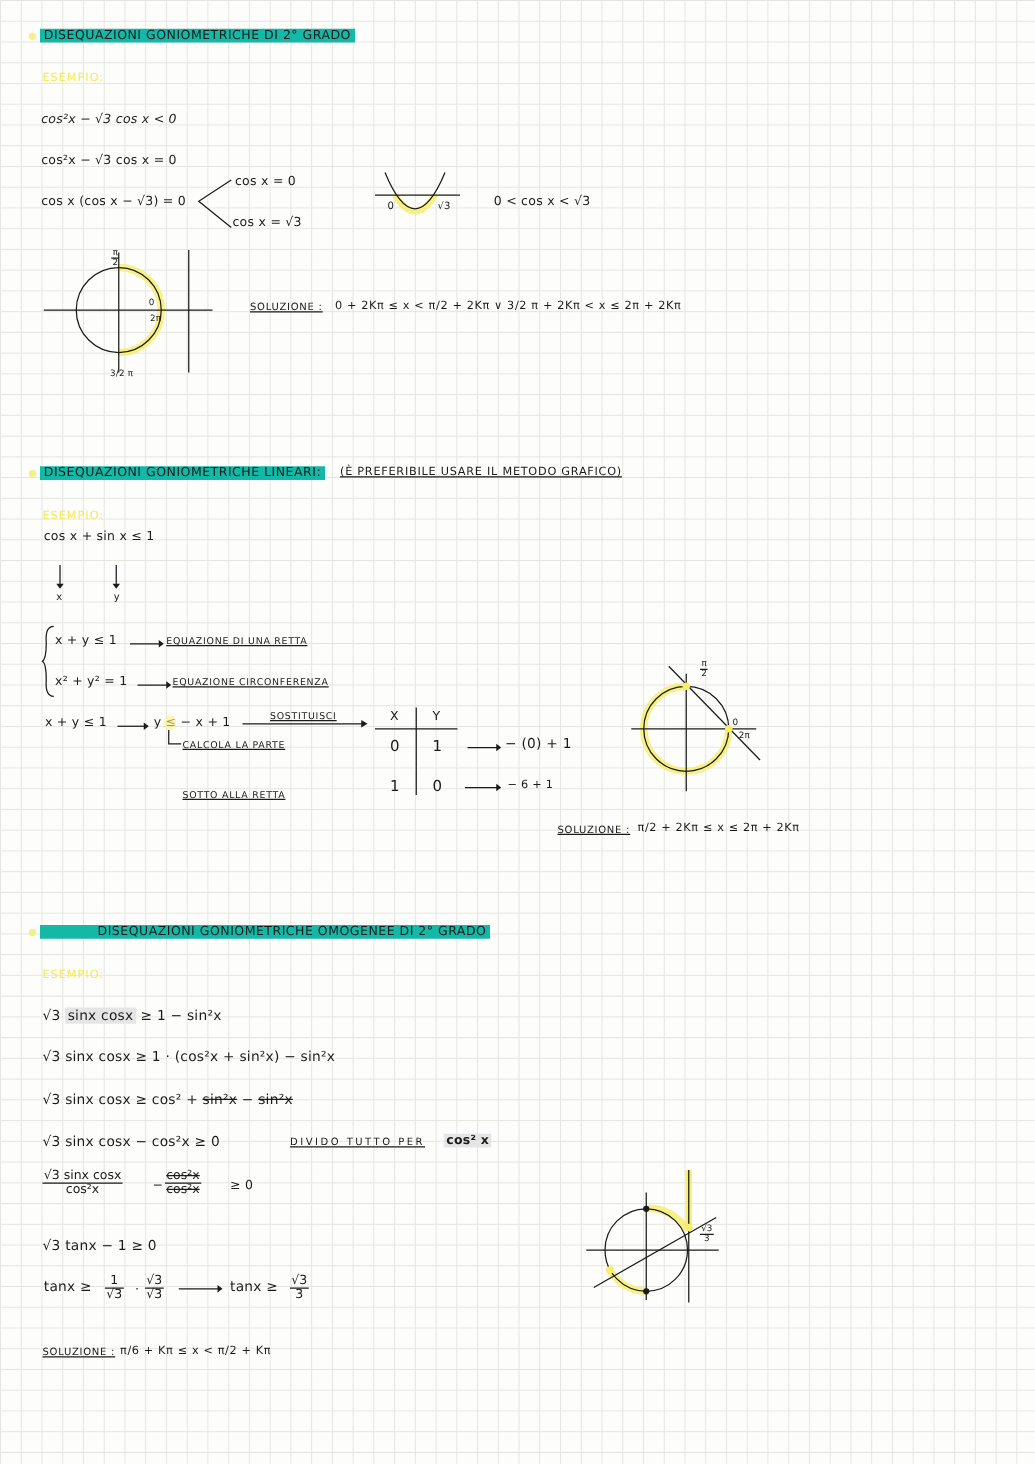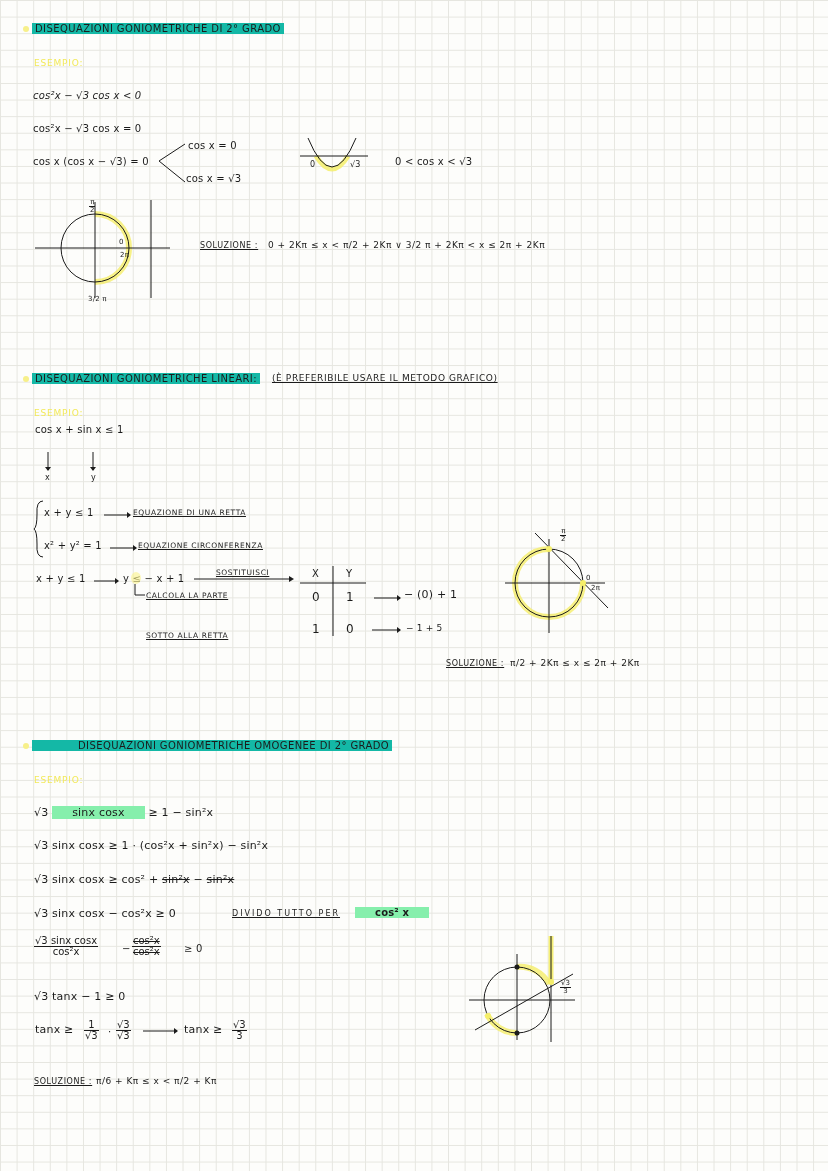--- a/index.html
+++ b/index.html
@@ -12,21 +12,21 @@
       background-size:16.6px 16.6px;
       background-position:0px 0px;
       font-family:"DejaVu Sans", sans-serif;
       color:#1b1b1b;
     }
     .t { position:absolute; white-space:nowrap; font-size:10px; letter-spacing:0.2px; }
     .caps { font-size:9px; letter-spacing:0.6px;text-decoration:underline; }
     .title { font-size:10px; letter-spacing:0.4px; background:#14b8a6; padding:0 3px; }
     .bullet { position:absolute; width:6px; height:6px; border-radius:50%; background:#f7f08a; }
     .esempio { position:absolute; font-size:9px; color:#f2e95a; letter-spacing:0.8px; }
-    .hl { background:#86efac; padding:0 20px;text-align:right; }
+    .hl { background:#e5e5e5; padding:0 2px;text-align:right; }
     .frac { display:inline-block; vertical-align:middle; text-align:center; line-height:1; font-size:9px; }
     .frac .n { display:block; border-bottom:1px solid #1b1b1b; padding:0 1px; }
     .frac .d { display:block; padding:0 1px; }
     svg { position:absolute; overflow:visible; }
     .strike { text-decoration:line-through; }
   </style>
 </head>
 <body>
 
 <div class="bullet" style="left:23px;top:26px;"></div>
@@ -131,21 +131,21 @@
 <div class="t" style="left:346px;top:622px;font-size:12px;">0</div>
 <svg style="left:374px;top:595px;" width="28" height="6">
     <line x1="0" y1="3" x2="26" y2="3" stroke="#1b1b1b"></line>
     <path d="M23 0 L27 3 L23 6" fill="#1b1b1b"></path>
   </svg>
 <div class="t" style="left:404px;top:588px;font-size:11px;">− (0) + 1</div>
 <svg style="left:372px;top:627px;" width="30" height="6">
     <line x1="0" y1="3" x2="28" y2="3" stroke="#1b1b1b"></line>
     <path d="M25 0 L29 3 L25 6" fill="#1b1b1b"></path>
   </svg>
-<div class="t" style="left:406px;top:623px;font-size:9px;">− 1 + 5</div>
+<div class="t" style="left:406px;top:623px;font-size:9px;">− 6 + 1</div>
 
 <svg style="left:495px;top:525px;" width="120" height="112">
   <path d="M54 24 A34 34 0 1 0 88 58" fill="none" stroke="#f5ee6a" stroke-width="6" opacity="0.8"></path>
   <circle cx="54" cy="58" r="34" fill="none" stroke="#1b1b1b" stroke-width="1"></circle>
   <line x1="10" y1="58" x2="110" y2="58" stroke="#1b1b1b"></line>
   <line x1="54" y1="14" x2="54" y2="108" stroke="#1b1b1b"></line>
   <line x1="40" y1="8" x2="113" y2="83" stroke="#1b1b1b"></line>
   <circle cx="54" cy="24" r="3" fill="#f5ee6a"></circle>
   <circle cx="88" cy="58" r="3" fill="#f5ee6a"></circle>
 </svg>

